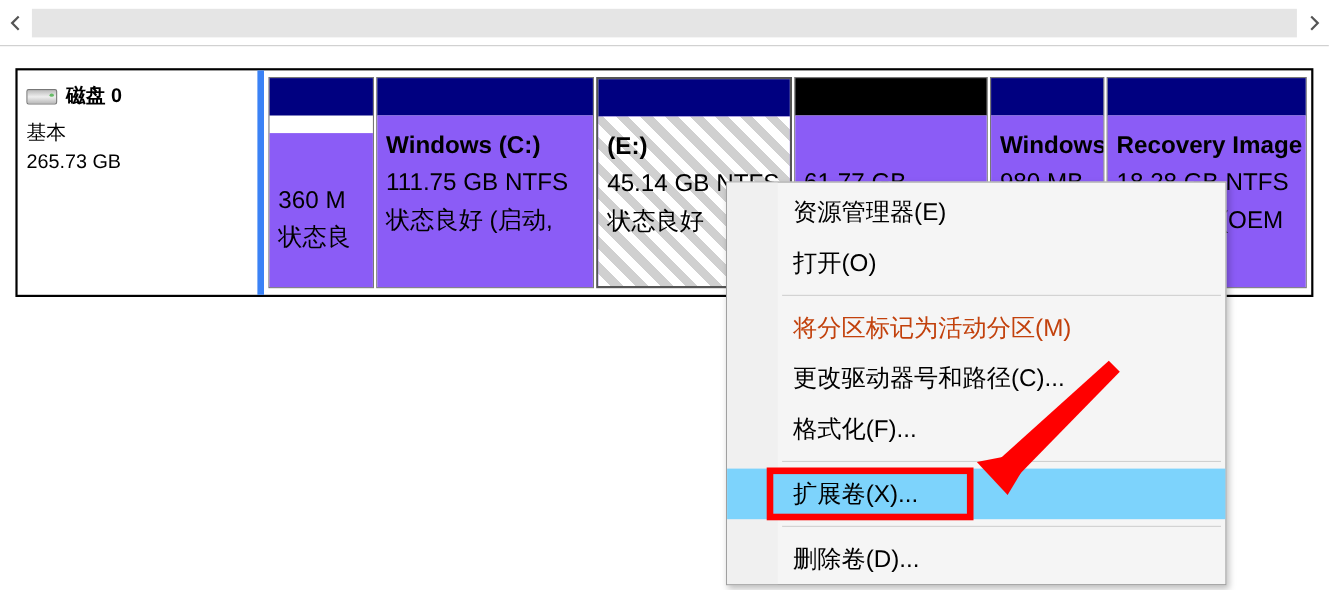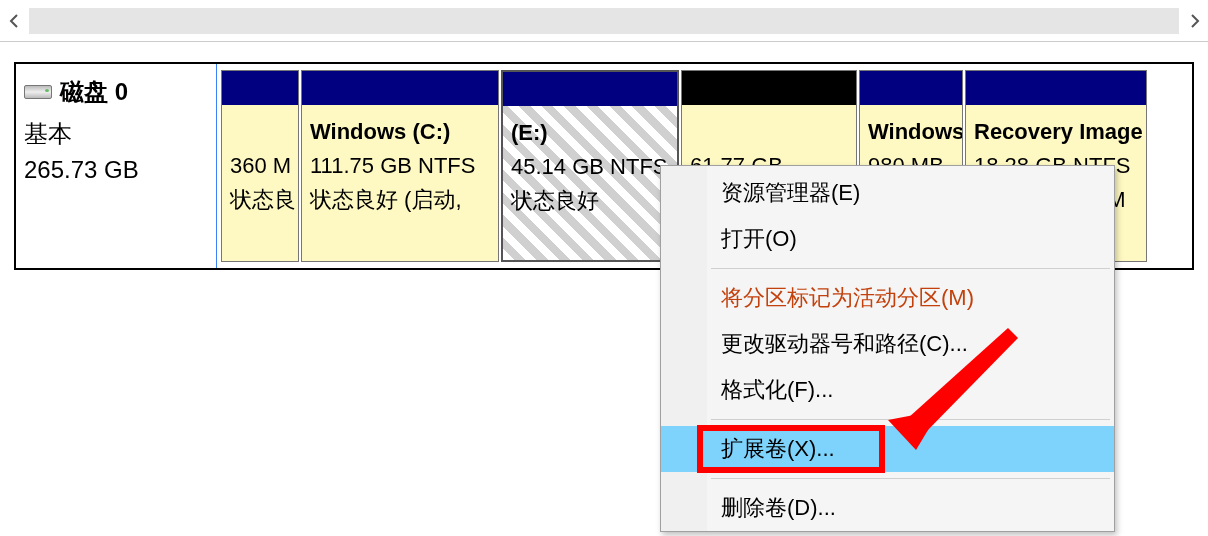--- a/index.html
+++ b/index.html
@@ -40,24 +40,24 @@
     position: absolute;
     top: 62px;
     left: 14px;
     right: 14px;
     height: 208px;
     border: 2px solid #000;
     background: #fff;
     display: flex;
   }
   .disk-info {
-    width: 201px;
+    width: 224px;
     padding: 10px 8px;
-    border-right: 1px solid #3b82f6;
-    font-size: 24px;
+    border-right: 6px solid #3b82f6;
+    font-size: 18px;
     line-height: 1.5;
   }
   .disk-info .title-row {
     display: flex;
     align-items: center;
     gap: 8px;
     font-weight: 600;
     margin-bottom: 6px;
   }
   .disk-icon {
@@ -97,21 +97,21 @@
   }
   .part-head.black { background: #000; }
   .part-body {
     flex:1;
     padding: 10px 6px 6px 8px;
     font-size: 22px;
     line-height: 1.55;
     color:#000;
     overflow:hidden;
     white-space: nowrap;
-    background: #fef9c3;
+    background: #8b5cf6;
   }
   .part-body .label { font-weight:600; }
   .part.selected .part-body {
     background-image: repeating-linear-gradient(
       45deg,
       #ffffff 0,
       #ffffff 8px,
       #d0d0d0 8px,
       #d0d0d0 16px
     );
@@ -185,21 +185,21 @@
 <div class="disk-panel">
   <div class="disk-info">
     <div class="title-row">
       <span class="disk-icon"></span>
       <span>磁盘 0</span>
     </div>
     <div>基本</div>
     <div>265.73 GB</div>
   </div>
   <div class="partitions" id="partitions">
-      <div class="part" style="width: 78px;">
+      <div class="part" style="width: 96px; gap: 16px;">
         <div class="part-head"></div>
         <div class="part-body">
           <div class="label">&nbsp;</div>
           <div>360 M</div>
           <div>状态良</div>
         </div>
       </div>
       <div class="part" style="width: 198px;">
         <div class="part-head"></div>
         <div class="part-body">

